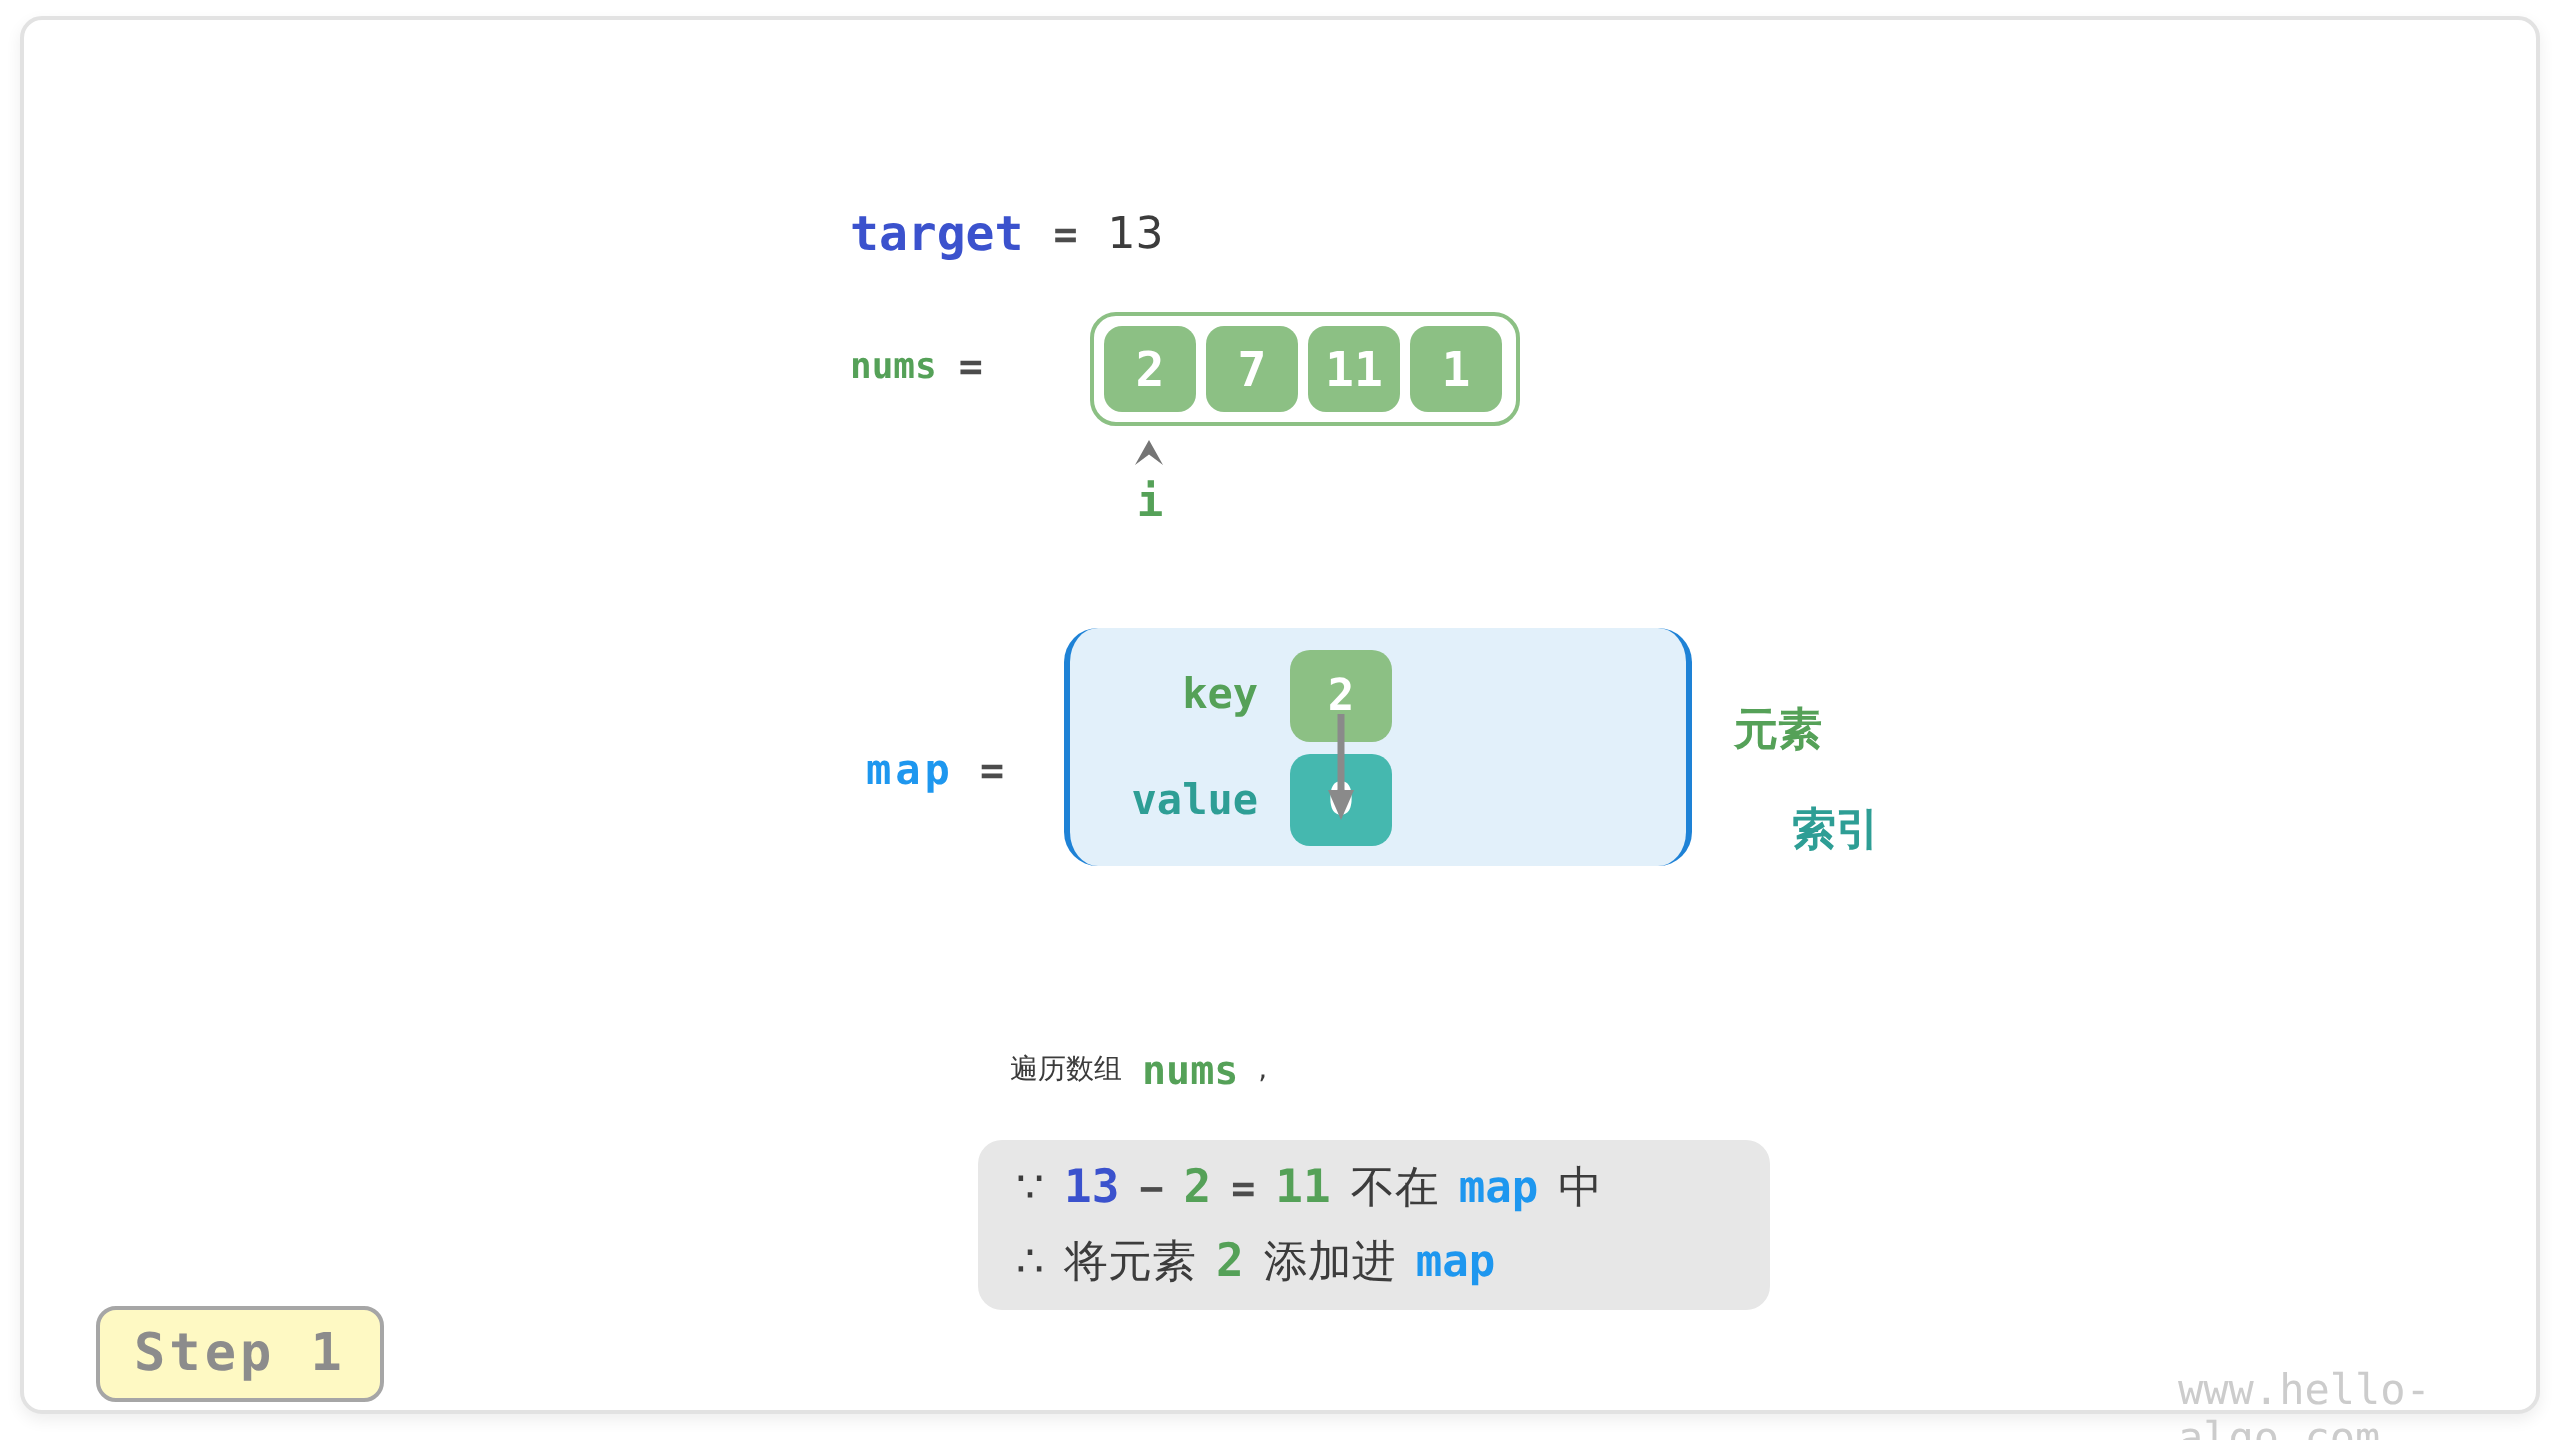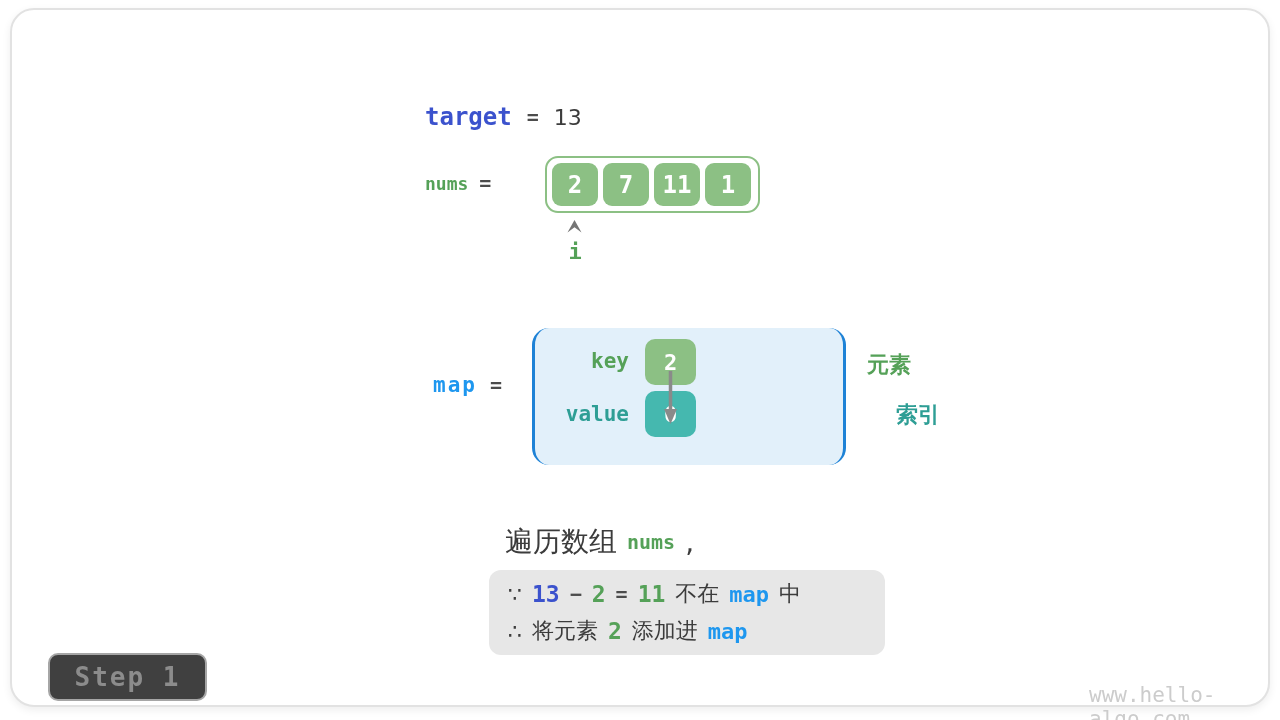--- a/index.html
+++ b/index.html
@@ -20,21 +20,21 @@
     --reason-bg:#E7E7E7;
     --watermark-gray:#CCCCCC;
     --card-border:#E2E2E2;
   }
   *{margin:0;padding:0;box-sizing:border-box;}
   html,body{width:1280px;height:720px;background:#fff;overflow:hidden;}
   body{font-family:"DejaVu Sans","Liberation Sans",sans-serif;}
   .canvas{position:relative;width:1280px;height:720px;background:#fff;}
   .card{
     position:absolute;left:10px;top:8px;right:10px;bottom:13px;
-    background:#fff;border:2px solid var(--card-border);border-radius:24px;
+    background:#fff;border:2px solid var(--card-border);border-radius:11px;
     box-shadow:0 3px 8px rgba(0,0,0,0.07);
   }
   .abs{position:absolute;}
   .row{display:flex;align-items:center;}
   .mono{font-family:"DejaVu Sans Mono","Liberation Mono",monospace;font-weight:bold;}
   .eq{font-family:"DejaVu Sans Mono","Liberation Mono",monospace;font-weight:bold;
       font-size:20px;color:var(--equals-gray);}
 
   
   .target-row{left:413px;top:93px;gap:15px;}
@@ -54,56 +54,56 @@
     color:#fff;font-size:24px;display:flex;align-items:center;justify-content:center;
   }
   .pointer-caret{left:554px;top:209px;width:17px;height:15px;}
   .pointer-i{left:556px;top:229px;width:14px;text-align:center;
     font-size:22px;color:var(--green-text);}
 
   
   .map-label-row{left:421px;top:363px;gap:13px;}
   .map-label{font-size:21px;letter-spacing:2px;color:var(--sky-blue);}
   .map-box{
-    left:520px;top:318px;width:314px;height:137px;
+    left:520px;top:304px;width:314px;height:119px;
     background:var(--map-fill);border-radius:17px;
     border-left:3px solid var(--map-border);border-right:3px solid var(--map-border);
   }
   .kv-label{width:78px;left:16px;text-align:right;font-size:21px;}
   .key-label{top:21px;color:var(--green-text);}
   .value-label{top:74px;color:var(--teal-text);}
   .kv-cell{left:110px;width:51px;height:46px;border-radius:10px;color:#fff;
     font-size:22px;display:flex;align-items:center;justify-content:center;}
   .key-cell{top:11px;background:var(--green-box);}
   .value-cell{top:63px;background:var(--teal-box);}
   .kv-arrow{left:127px;top:43px;width:17px;height:54px;}
   .side-label{left:855px;font-size:22px;font-weight:bold;}
   .element-label{top:340px;color:var(--green-text);}
   .index-label{top:390px;color:var(--teal-text);margin-left:29px;}
 
   
   .caption{left:493px;top:513px;gap:10px;}
-  .caption-text{font-size:28px;color:var(--dark-text);}
+  .caption-text{font-size:14px;color:var(--dark-text);}
   .caption-code{font-size:20px;color:var(--green-text);}
 
   
   .reason-box{left:477px;top:560px;width:396px;height:85px;
     background:var(--reason-bg);border-radius:12px;}
   .reason-line{position:absolute;left:19px;display:flex;align-items:center;gap:10px;}
   .reason-line-1{top:8px;height:32px;}
   .reason-line-2{top:45px;height:32px;}
   .cjk{font-size:22px;color:var(--dark-text);}
   .num-blue{font-size:23px;color:var(--royal-blue);}
   .num-green{font-size:23px;color:var(--green-text);}
   .code-sky{font-size:22px;color:var(--sky-blue);}
   .op{font-size:20px;color:var(--equals-gray);font-weight:bold;
       font-family:"DejaVu Sans Mono","Liberation Mono",monospace;}
 
   
-  .step-badge{left:36px;top:643px;width:159px;height:48px;background:#404040;
+  .step-badge{left:36px;top:643px;width:144px;height:48px;background:#fef9c3;
     border:2px solid var(--step-border);border-radius:10px;
     display:flex;align-items:center;justify-content:center;}
   .step-text{font-size:26px;letter-spacing:2px;color:var(--step-gray);}
 
   
   .watermark{left:1077px;top:673px;font-family:"DejaVu Sans Mono","Liberation Mono",monospace;
     font-size:21px;color:var(--watermark-gray);}
 </style>
 </head>
 <body>

